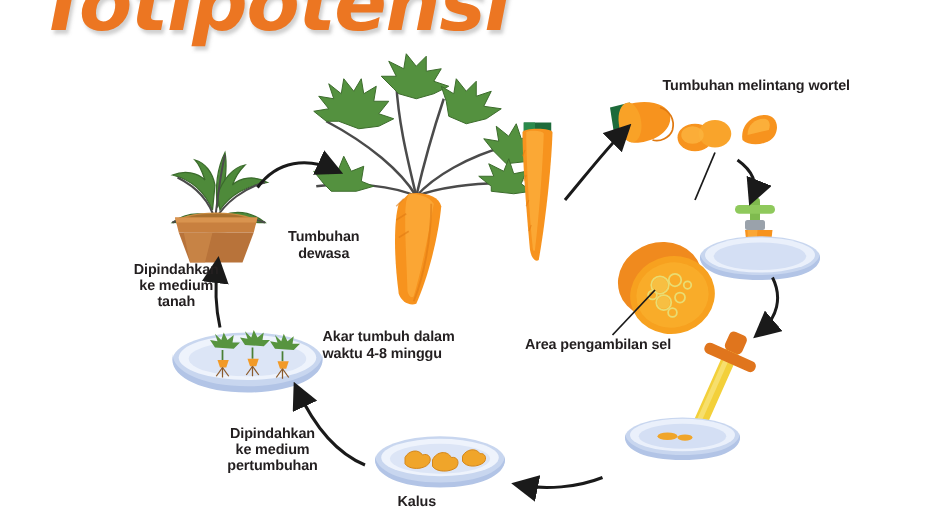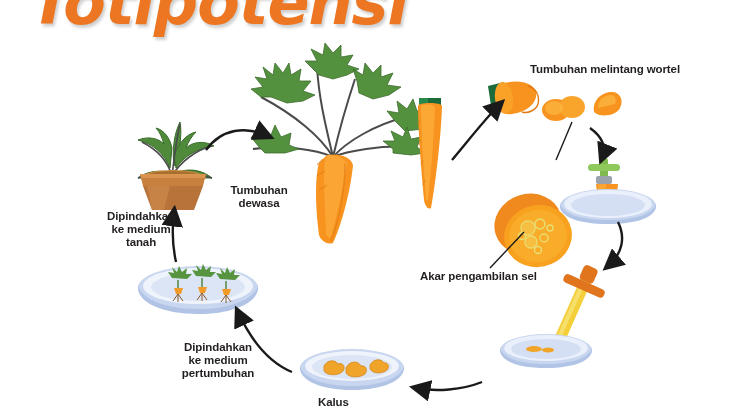--- a/index.html
+++ b/index.html
@@ -277,27 +277,29 @@
       <path d="M572 122 L556 160"></path>
       <path d="M524 232 L490 268"></path>
     </g>
   </svg>
 
   <div class="lbl" style="left:216px;top:140px;width:86px;text-align:center;margin-top:44px;">Tumbuhan
 dewasa</div>
 
   <div class="lbl" style="left:530px;top:63px;white-space:nowrap;">Tumbuhan melintang wortel</div>
 
-  <div class="lbl" style="left:420px;top:270px;white-space:nowrap;">Akar pengambilan sel</div>
+  <div class="lbl" style="left:420px;top:270px;white-space:nowrap;">Area pengambilan sel</div>
 
 
   <div class="lbl" style="left:318px;top:396px;width:60px;">Kalus</div>
 
   <div class="lbl" style="left:164px;top:341px;width:108px;text-align:center;">Dipindahkan
 ke medium
 pertumbuhan</div>
 
+  <div class="lbl" style="left:258px;top:264px;width:126px;">Akar tumbuh dalam
+waktu 4-8 minggu</div>
 
   <div class="lbl" style="left:96px;top:210px;width:90px;text-align:center;">Dipindahkan
 ke medium
 tanah</div>
 
 </div>
 
 </body></html>

